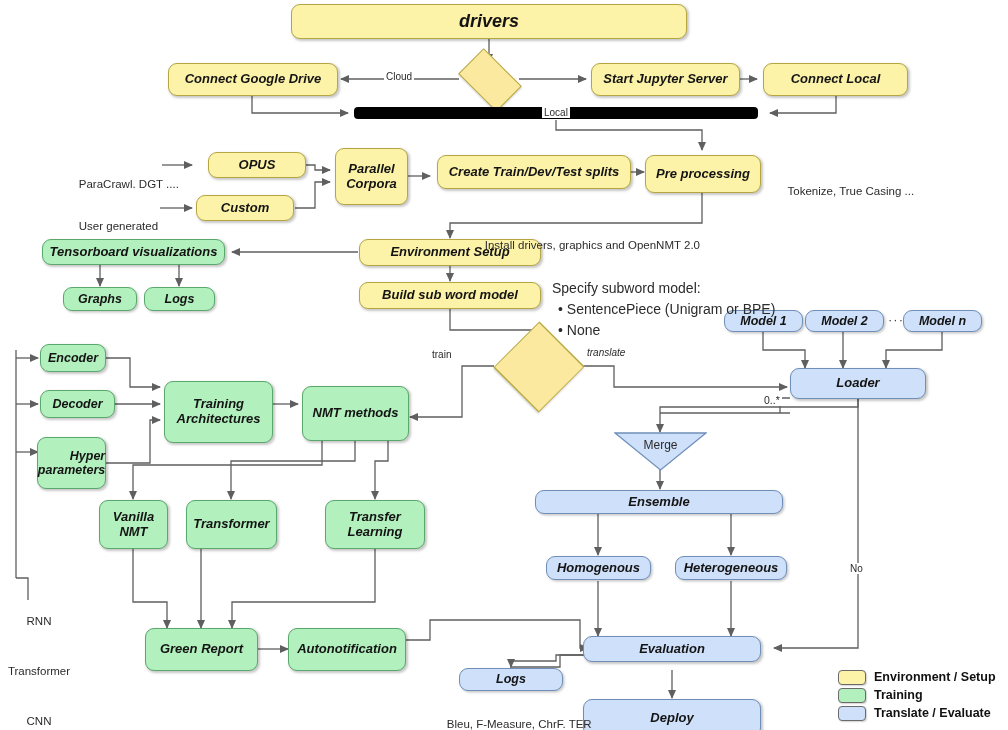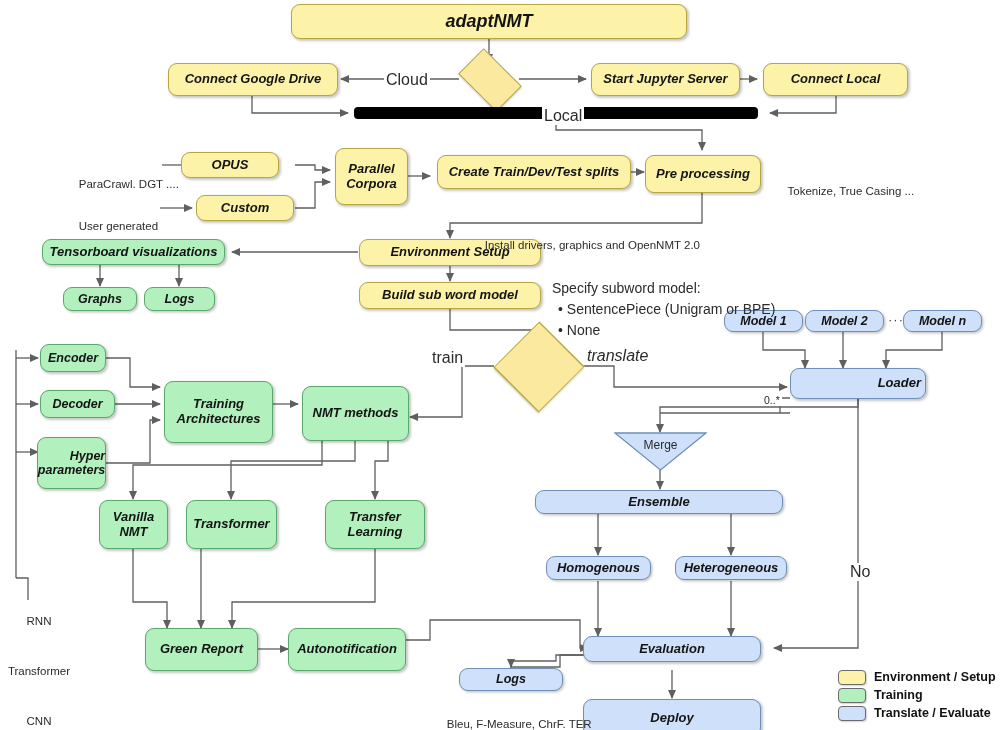--- a/index.html
+++ b/index.html
@@ -86,21 +86,21 @@
   .anno {
     position: absolute;
     font-size: 11.5px;
     color: #2b2b2b;
     line-height: 1.45;
     white-space: pre;
     font-family: "Liberation Sans", sans-serif;
   }
   .edge-label {
     position: absolute;
-    font-size: 16px;
+    font-size: 10px;
     color: #2b2b2b;
     background: #ffffff;
     padding: 0 2px;
     font-family: "Liberation Sans", sans-serif;
   }
   .edge-label.ital { font-style: italic; }
 
   .bullets {
     position: absolute;
     font-size: 14px;
@@ -246,42 +246,42 @@
       <path d="M201,549 L201,596 L201,596 L201,628" marker-end="url(#arrow)"></path>
       <path d="M375,549 L375,602 L232,602 L232,628" marker-end="url(#arrow)"></path>
 
       <path d="M258,649 L288,649" marker-end="url(#arrow)"></path>
 
       <path d="M406,640 L430,640 L430,620 L580,620 L580,648 L588,648" marker-end="url(#arrow)"></path>
     </g>
   </svg>
 
   <div class="node yellow title" style="left:291px; top:4px; width:396px; height:35px;">
-    <span>adaptNMT</span>
+    <span>drivers</span>
   </div>
 
   <div class="diamond" style="left:463px; top:62px; width:52px; height:34px;">
     <div class="dshape"></div>
   </div>
 
   <div class="node yellow" style="left:168px; top:63px; width:170px; height:33px;">
     <span>Connect Google Drive</span>
   </div>
 
   <div class="node yellow" style="left:591px; top:63px; width:149px; height:33px;">
     <span>Start Jupyter Server</span>
   </div>
 
   <div class="node yellow" style="left:763px; top:63px; width:145px; height:33px;">
     <span>Connect Local</span>
   </div>
 
   <div class="blackbar" style="left:354px; top:107px; width:404px; height:12px;"></div>
 
-  <div class="node yellow" style="left:181px; top:152px; width:98px; height:26px;">
+  <div class="node yellow" style="left:208px; top:152px; width:98px; height:26px;">
     <span>OPUS</span>
   </div>
 
   <div class="node yellow" style="left:196px; top:195px; width:98px; height:26px;">
     <span>Custom</span>
   </div>
 
   <div class="node yellow" style="left:335px; top:148px; width:73px; height:57px; white-space:pre-line;">
     <span>Parallel
 Corpora</span>
@@ -325,21 +325,21 @@
   <div class="node blue small" style="left:805px; top:310px; width:79px; height:22px;">
     <span>Model 2</span>
   </div>
   <div class="dots" style="left:888px; top:312px;">
     <span>·····</span>
   </div>
   <div class="node blue small" style="left:903px; top:310px; width:79px; height:22px;">
     <span>Model n</span>
   </div>
 
-  <div class="node blue" style="left:790px; top:368px; width:136px; height:31px;justify-content:flex-end;">
+  <div class="node blue" style="left:790px; top:368px; width:136px; height:31px;">
     <span>Loader</span>
   </div>
 
   <div class="tri" style="left:614px; top:432px; width:93px; height:39px;">
     <svg width="93" height="39" viewBox="0 0 93 39">
       <polygon points="1,1 92,1 46.5,38" fill="#cfe1fa" stroke="#6f8fb8" stroke-width="1.3"></polygon>
     </svg>
     <div class="tri-label">Merge</div>
   </div>
 

